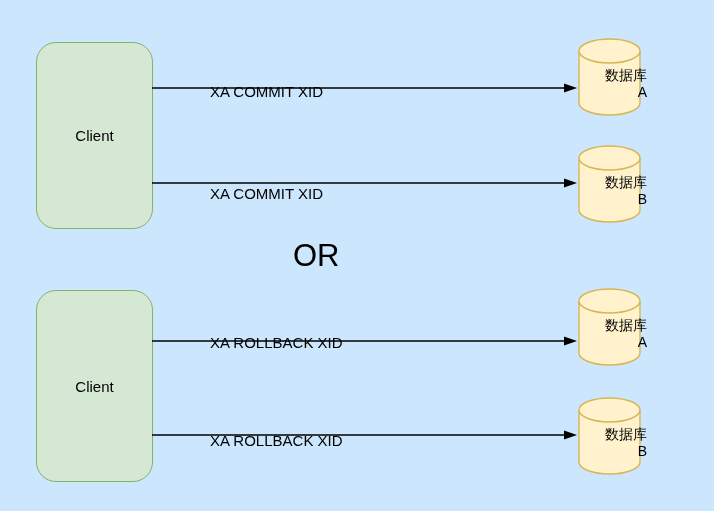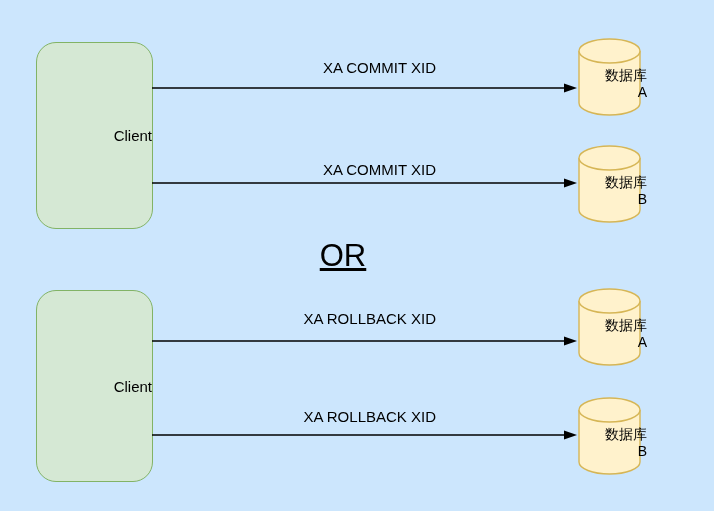--- a/index.html
+++ b/index.html
@@ -18,45 +18,46 @@
   .client-box {
     position: absolute;
     left: 36px;
     width: 117px;
     box-sizing: border-box;
     background: var(--client-fill, #d5e8d4);
     border: 1px solid var(--client-border, #82b366);
     border-radius: 20px;
     display: flex;
     align-items: center;
-    justify-content: flex-end;
+    justify-content: center;
     font-size: 15px;
   }
   .client-box.top { top: 42px; height: 187px; }
   .client-box.bottom { top: 290px; height: 192px; }
 
   .arrow-svg {
     position: absolute;
     left: 151px;
     width: 427px;
     height: 14px;
   }
   .arrow-svg.a1 { top: 81px; }
   .arrow-svg.a2 { top: 176px; }
   .arrow-svg.a3 { top: 334px; }
   .arrow-svg.a4 { top: 428px; }
 
   .edge-label {
     position: absolute;
-    left: 216px;
+    left: 210px;
     width: 220px;
-    text-align: right;
+    text-align: left;
     font-size: 15px;
     line-height: 19px;
     white-space: nowrap;
+    margin-top: 24px;
   }
   .edge-label.l1 { top: 58px; }
   .edge-label.l2 { top: 160px; }
   .edge-label.l3 { top: 309px; }
   .edge-label.l4 { top: 407px; }
 
   .db-node {
     position: absolute;
     left: 578px;
     width: 63px;
@@ -78,24 +79,23 @@
     top: 29px;
     text-align: right;
     font-size: 14px;
     line-height: 17px;
   }
   .or-label {
     position: absolute;
     left: 293px;
     top: 240px;
     width: 100px;
-    text-align: center;
+    text-align: left;
     font-size: 31px;
     line-height: 32px;
-    text-decoration: underline;
   }
 </style>
 </head>
 <body>
 
 <div class="canvas">
 
   <div class="client-box top">
     <span>Client</span>
   </div>

